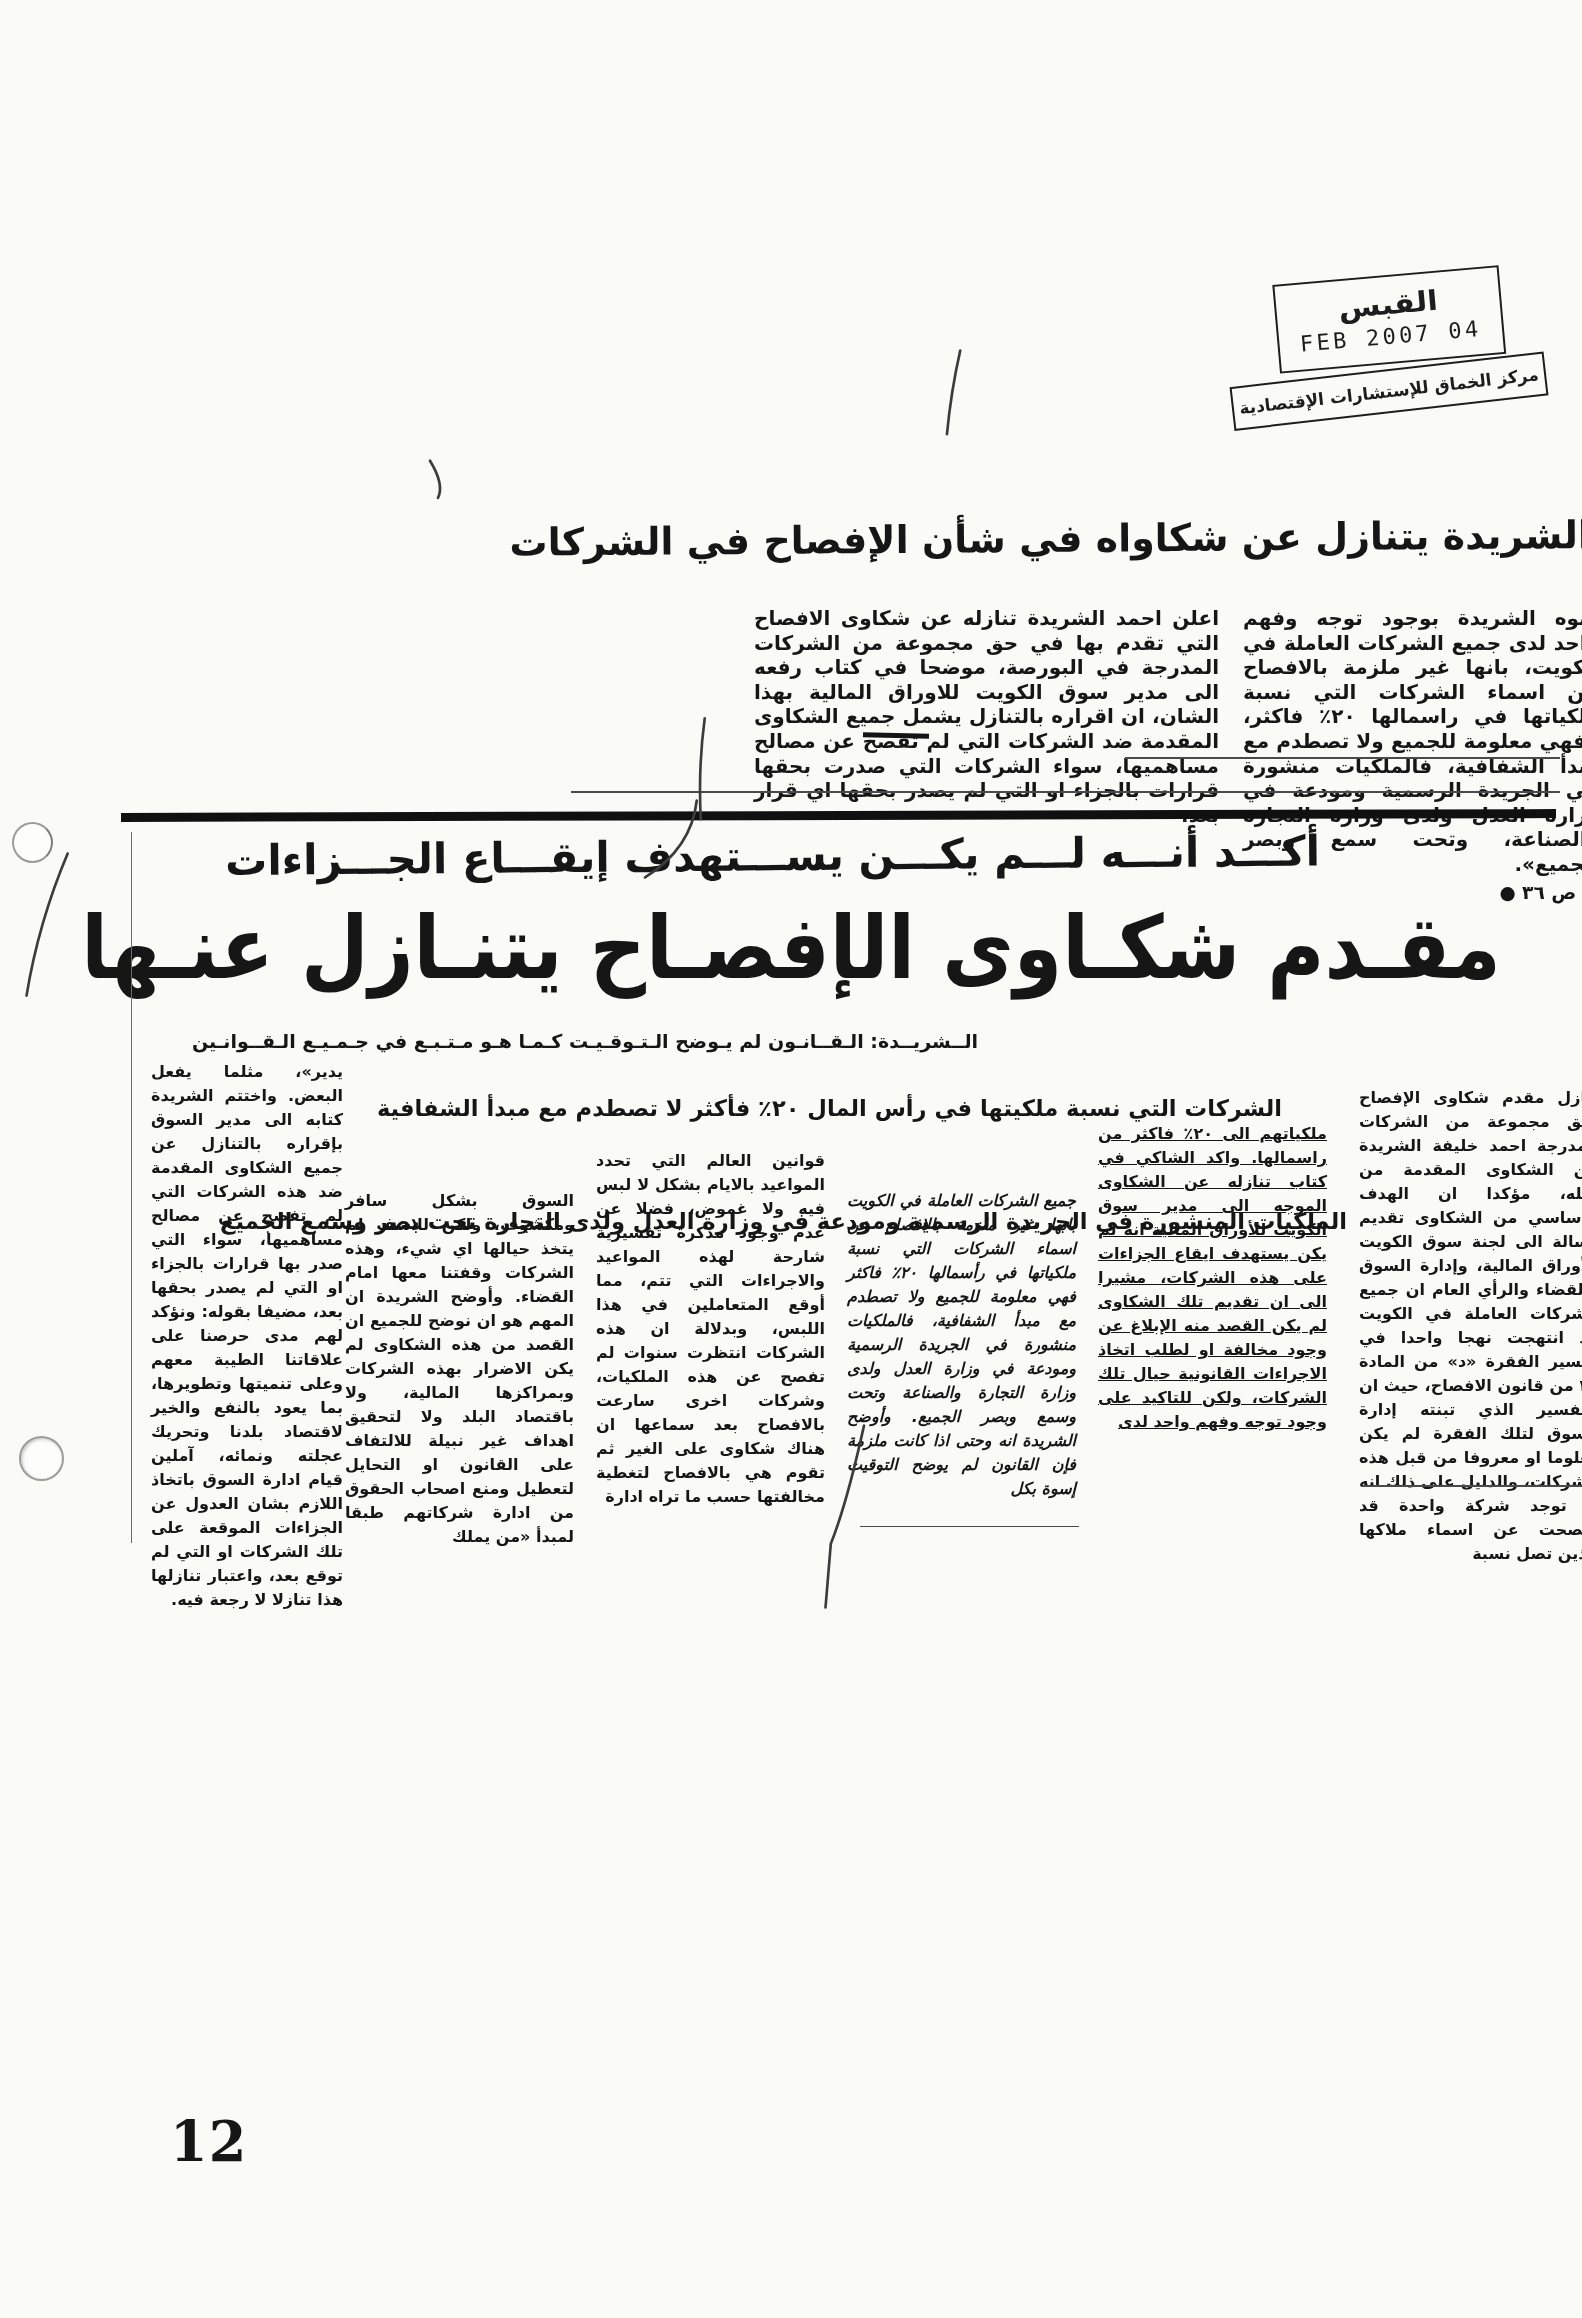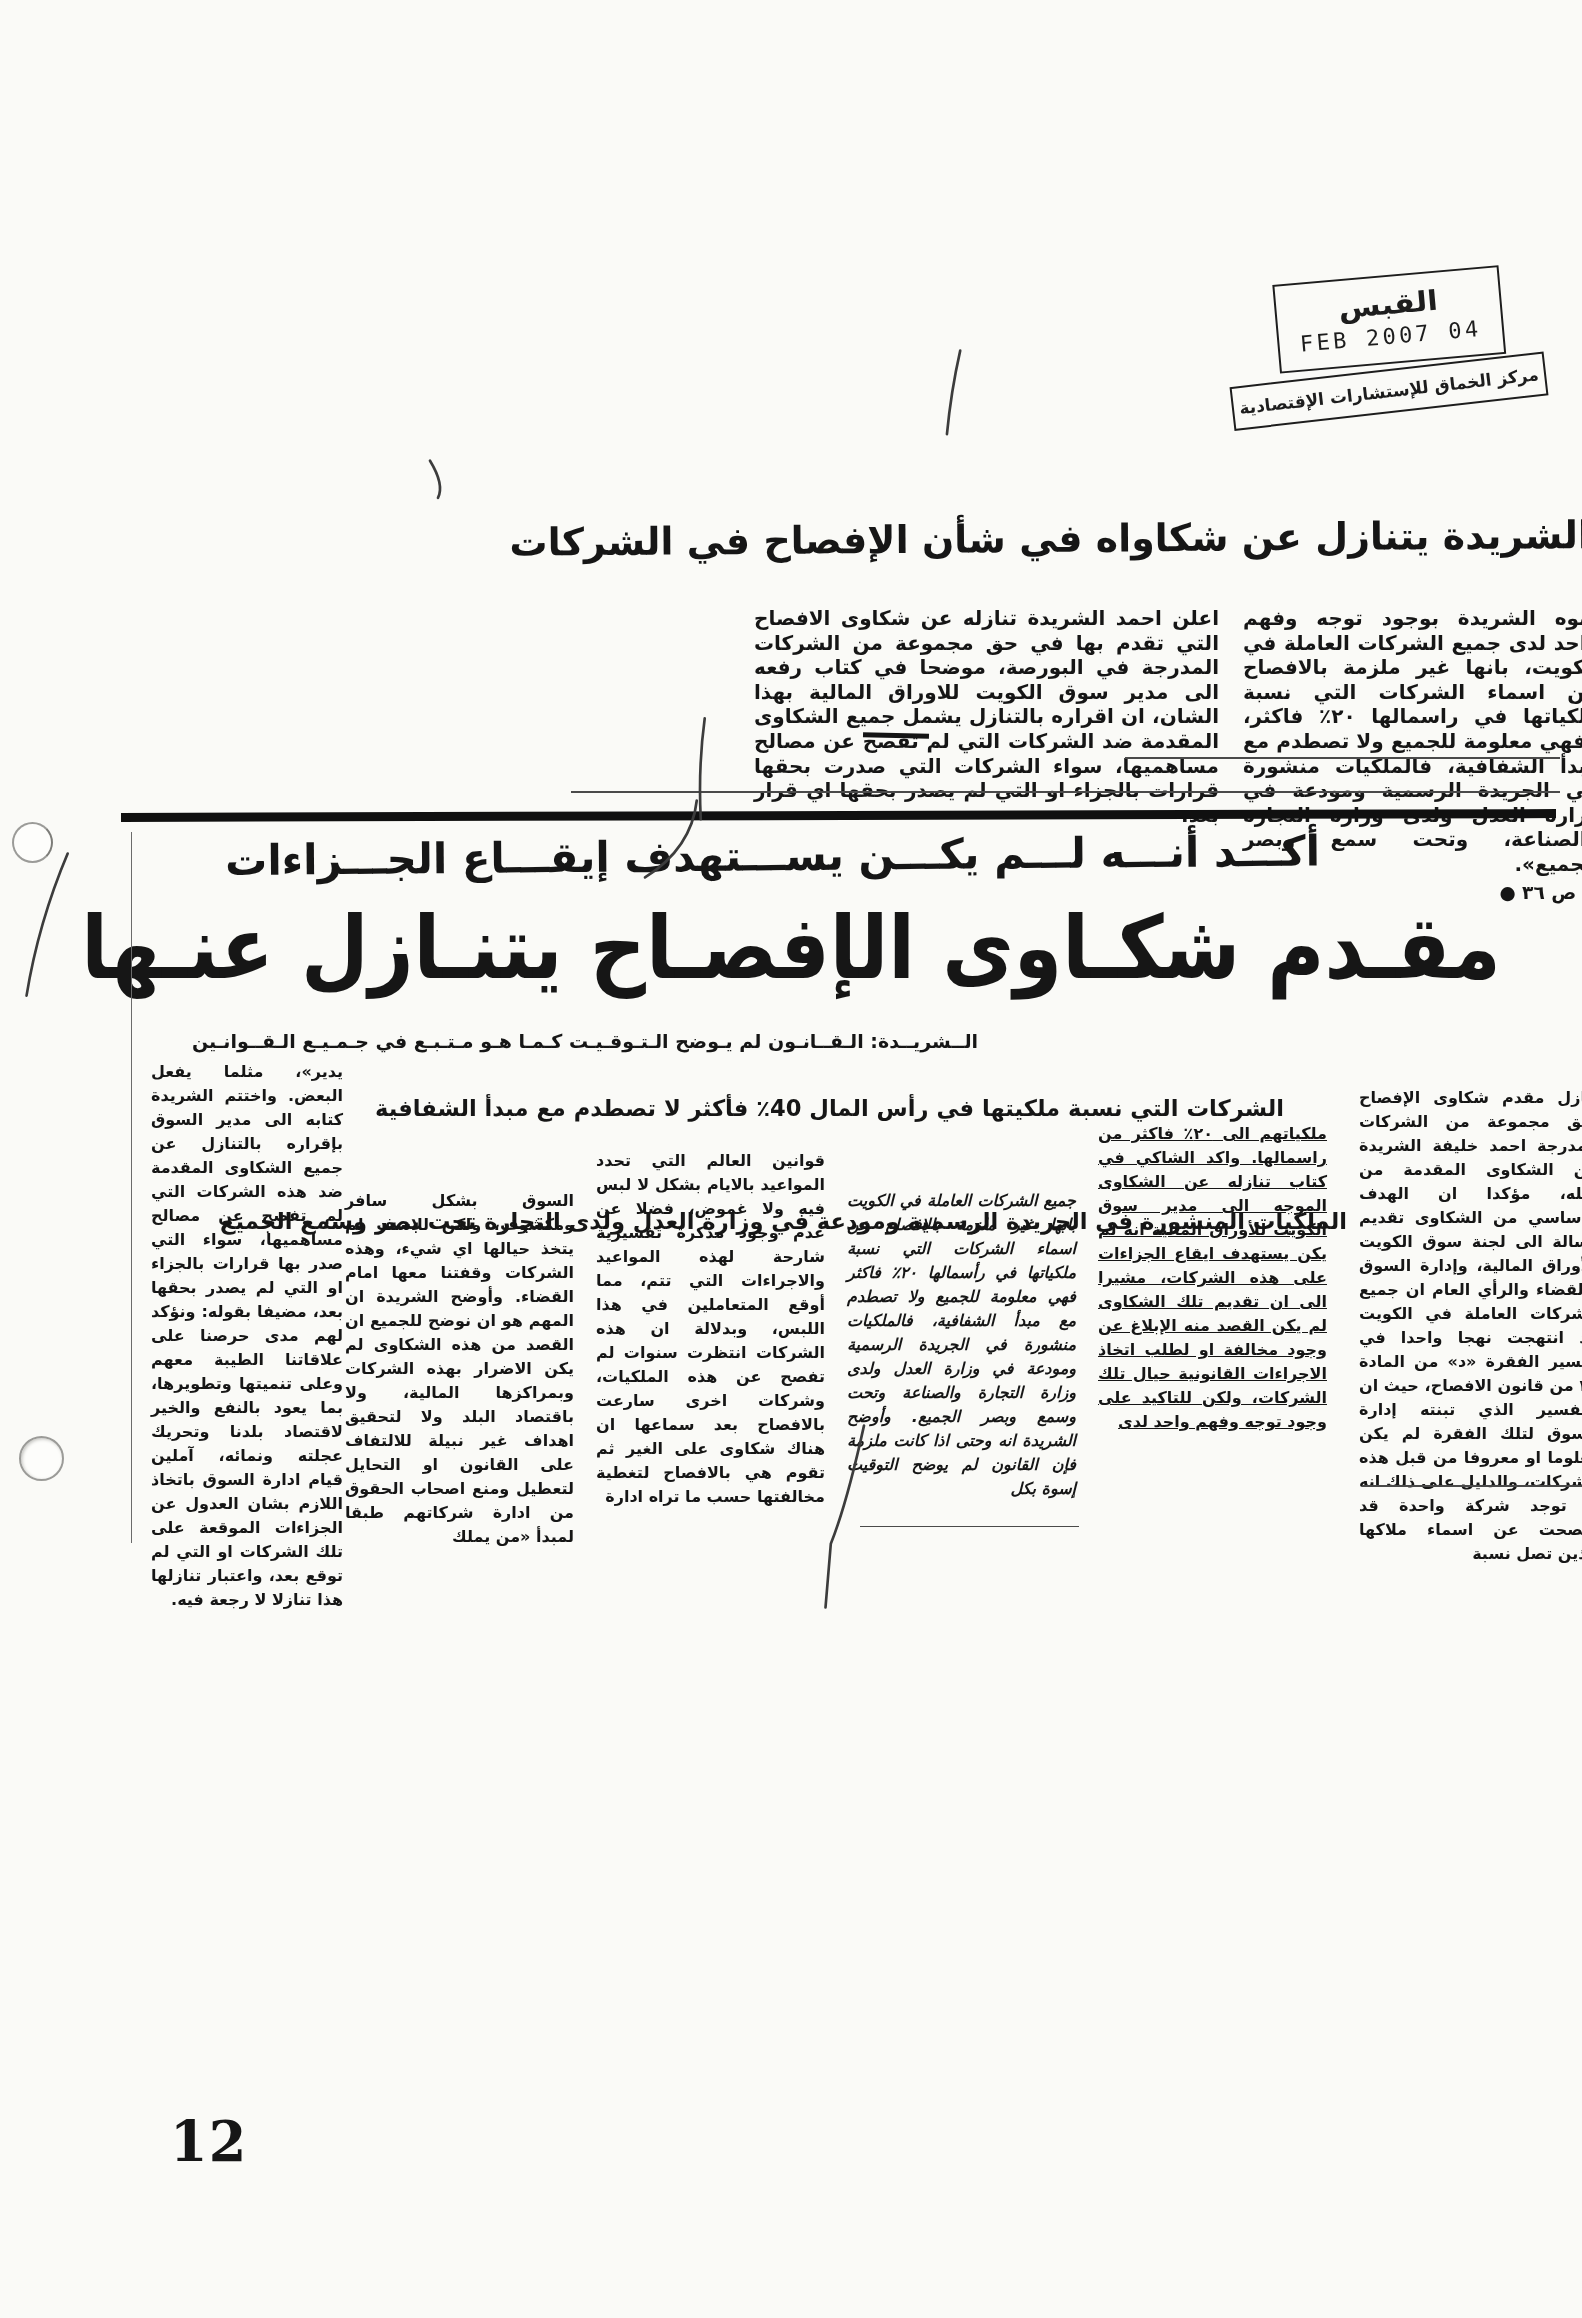--- a/index.html
+++ b/index.html
@@ -118,21 +118,21 @@
 </div>
 
 <div class="abs dash-bold"></div>
 <div class="abs hairline h1"></div>
 <div class="abs hairline h2"></div>
 <div class="abs thick-rule"></div>
 
 <div class="abs kicker" dir="rtl">أكـــد أنـــه لـــم يكـــن يســـتهدف إيقـــاع الجـــزاءات</div>
 <div class="abs m-headline" dir="rtl">مقـدم شكـاوى الإفصـاح يتنـازل عنـها</div>
 <div class="abs subheadline" dir="rtl">الــشريــدة: الـقــانـون لم يـوضح الـتـوقـيـت كـمـا هـو مـتـبـع في جـمـيـع الـقــوانـين</div>
-<div class="abs deck d1" dir="rtl">الشركات التي نسبة ملكيتها في رأس المال 40٪ فأكثر لا تصطدم مع مبدأ الشفافية</div>
+<div class="abs deck d1" dir="rtl">الشركات التي نسبة ملكيتها في رأس المال ٢٠٪ فأكثر لا تصطدم مع مبدأ الشفافية</div>
 <div class="abs deck d2" dir="rtl">الملكيات المنشورة في الجريدة الرسمية ومودعة في وزارة العدل ولدى التجارة تحت بصر وسمع الجميع</div>
 
 <div class="abs bcol c6" dir="rtl">تنازل مقدم شكاوى الإفصاح بحق مجموعة من الشركات المدرجة احمد خليفة الشريدة عن الشكاوى المقدمة من قبله، مؤكدا ان الهدف الاساسي من الشكاوى تقديم رسالة الى لجنة سوق الكويت للأوراق المالية، وإدارة السوق والقضاء والرأي العام ان جميع الشركات العاملة في الكويت قد انتهجت نهجا واحدا في تفسير الفقرة «د» من المادة ٢٠ من قانون الافصاح، حيث ان التفسير الذي تبنته إدارة السوق لتلك الفقرة لم يكن معلوما او معروفا من قبل هذه الشركات، والدليل على ذلك انه لا توجد شركة واحدة قد افصحت عن اسماء ملاكها الذين تصل نسبة</div>
 <div class="abs bcol c5" dir="rtl">ملكياتهم الى ٢٠٪ فاكثر من راسمالها. واكد الشاكي في كتاب تنازله عن الشكاوى الموجه الى مدير سوق الكويت للأوراق المالية انه لم يكن يستهدف ايقاع الجزاءات على هذه الشركات، مشيرا الى ان تقديم تلك الشكاوى لم يكن القصد منه الإبلاغ عن وجود مخالفة او لطلب اتخاذ الاجراءات القانونية حيال تلك الشركات، ولكن للتاكيد على وجود توجه وفهم واحد لدى</div>
 <div class="abs bcol c4" dir="rtl">جميع الشركات العاملة في الكويت بانها غير ملزمة بالافصاح عن اسماء الشركات التي نسبة ملكياتها في رأسمالها ٢٠٪ فاكثر فهي معلومة للجميع ولا تصطدم مع مبدأ الشفافية، فالملكيات منشورة في الجريدة الرسمية ومودعة في وزارة العدل ولدى وزارة التجارة والصناعة وتحت وسمع وبصر الجميع. وأوضح الشريدة انه وحتى اذا كانت ملزمة فإن القانون لم يوضح التوقيت إسوة بكل</div>
 <div class="abs bcol c3" dir="rtl">قوانين العالم التي تحدد المواعيد بالايام بشكل لا لبس فيه ولا غموض، فضلا عن عدم وجود مذكرة تفسيرية شارحة لهذه المواعيد والاجراءات التي تتم، مما أوقع المتعاملين في هذا اللبس، وبدلالة ان هذه الشركات انتظرت سنوات لم تفصح عن هذه الملكيات، وشركات اخرى سارعت بالافصاح بعد سماعها ان هناك شكاوى على الغير ثم تقوم هي بالافصاح لتغطية مخالفتها حسب ما تراه ادارة</div>
 <div class="abs bcol c2" dir="rtl">السوق بشكل سافر ومكشوف، ولكن للاسف لم يتخذ حيالها اي شيء، وهذه الشركات وقفتنا معها امام القضاء. وأوضح الشريدة ان المهم هو ان نوضح للجميع ان القصد من هذه الشكاوى لم يكن الاضرار بهذه الشركات وبمراكزها المالية، ولا باقتصاد البلد ولا لتحقيق اهداف غير نبيلة للالتفاف على القانون او التحايل لتعطيل ومنع اصحاب الحقوق من ادارة شركاتهم طبقا لمبدأ «من يملك</div>
 <div class="abs bcol c1" dir="rtl">يدير»، مثلما يفعل البعض. واختتم الشريدة كتابه الى مدير السوق بإقراره بالتنازل عن جميع الشكاوى المقدمة ضد هذه الشركات التي لم تفصح عن مصالح مساهميها، سواء التي صدر بها قرارات بالجزاء او التي لم يصدر بحقها بعد، مضيفا بقوله: ونؤكد لهم مدى حرصنا على علاقاتنا الطيبة معهم وعلى تنميتها وتطويرها، بما يعود بالنفع والخير لاقتصاد بلدنا وتحريك عجلته ونمائه، آملين قيام ادارة السوق باتخاذ اللازم بشان العدول عن الجزاءات الموقعة على تلك الشركات او التي لم توقع بعد، واعتبار تنازلها هذا تنازلا لا رجعة فيه.</div>
 
 <div class="abs hairline h3"></div>

